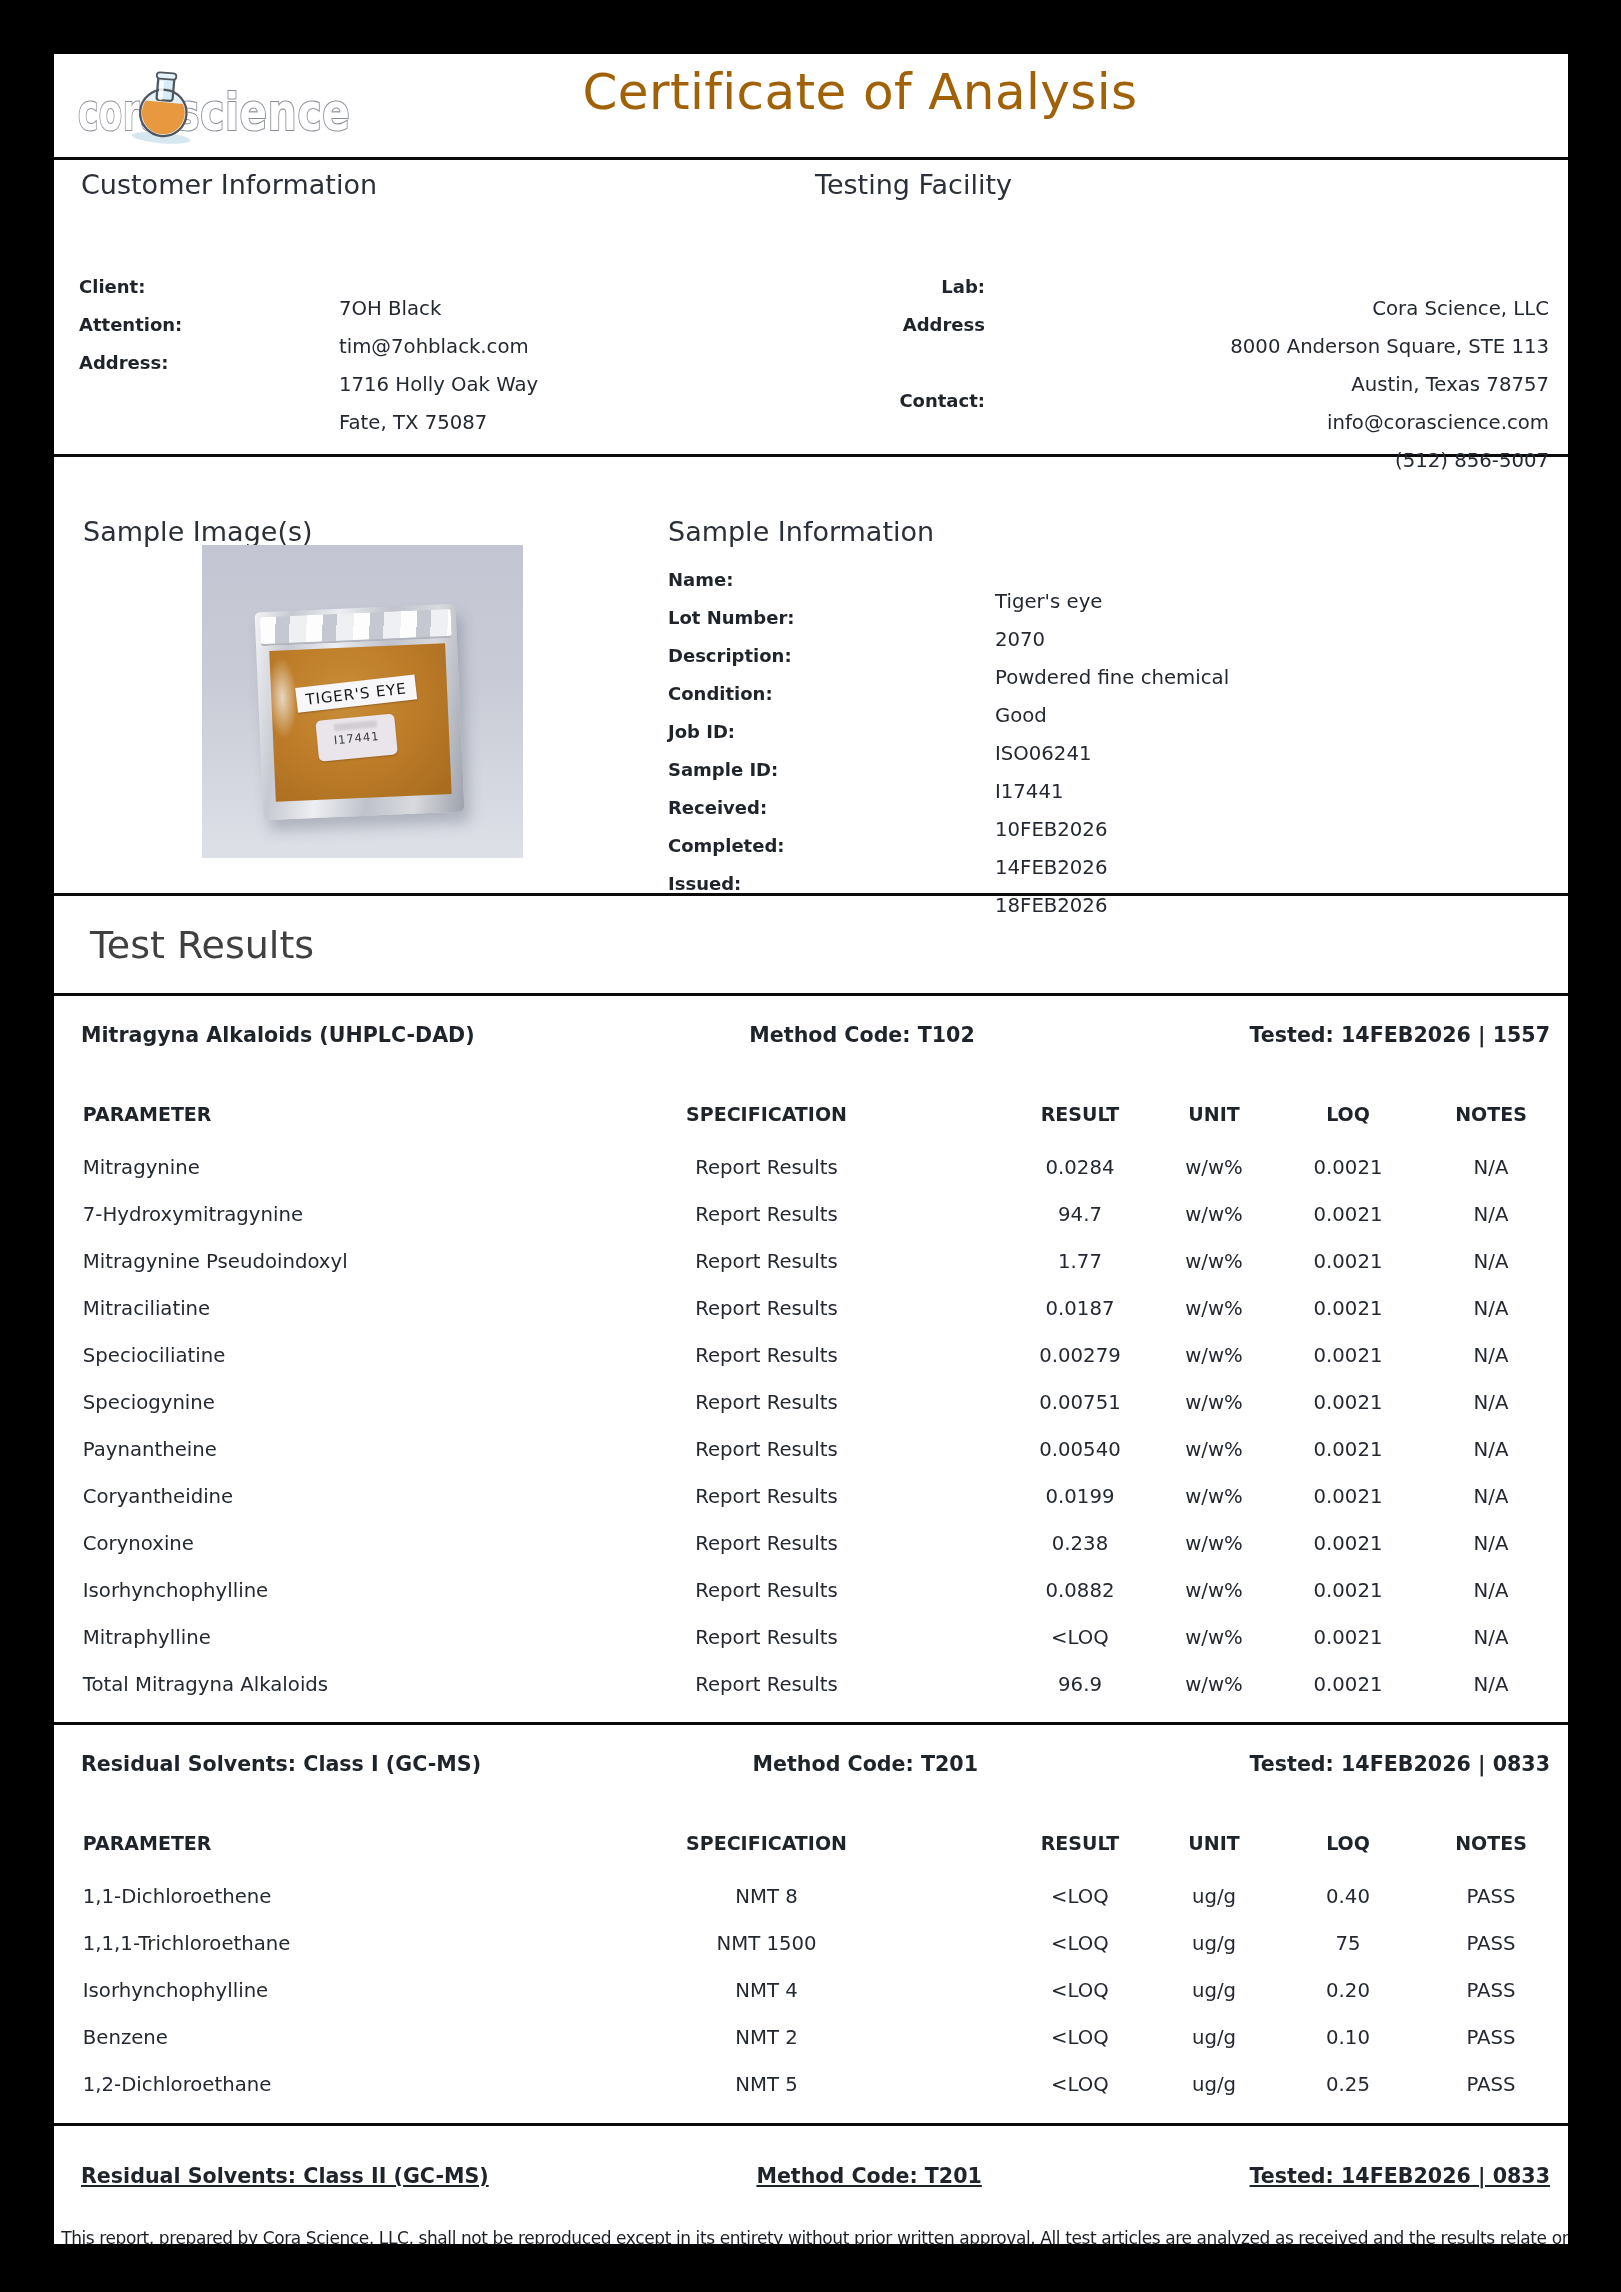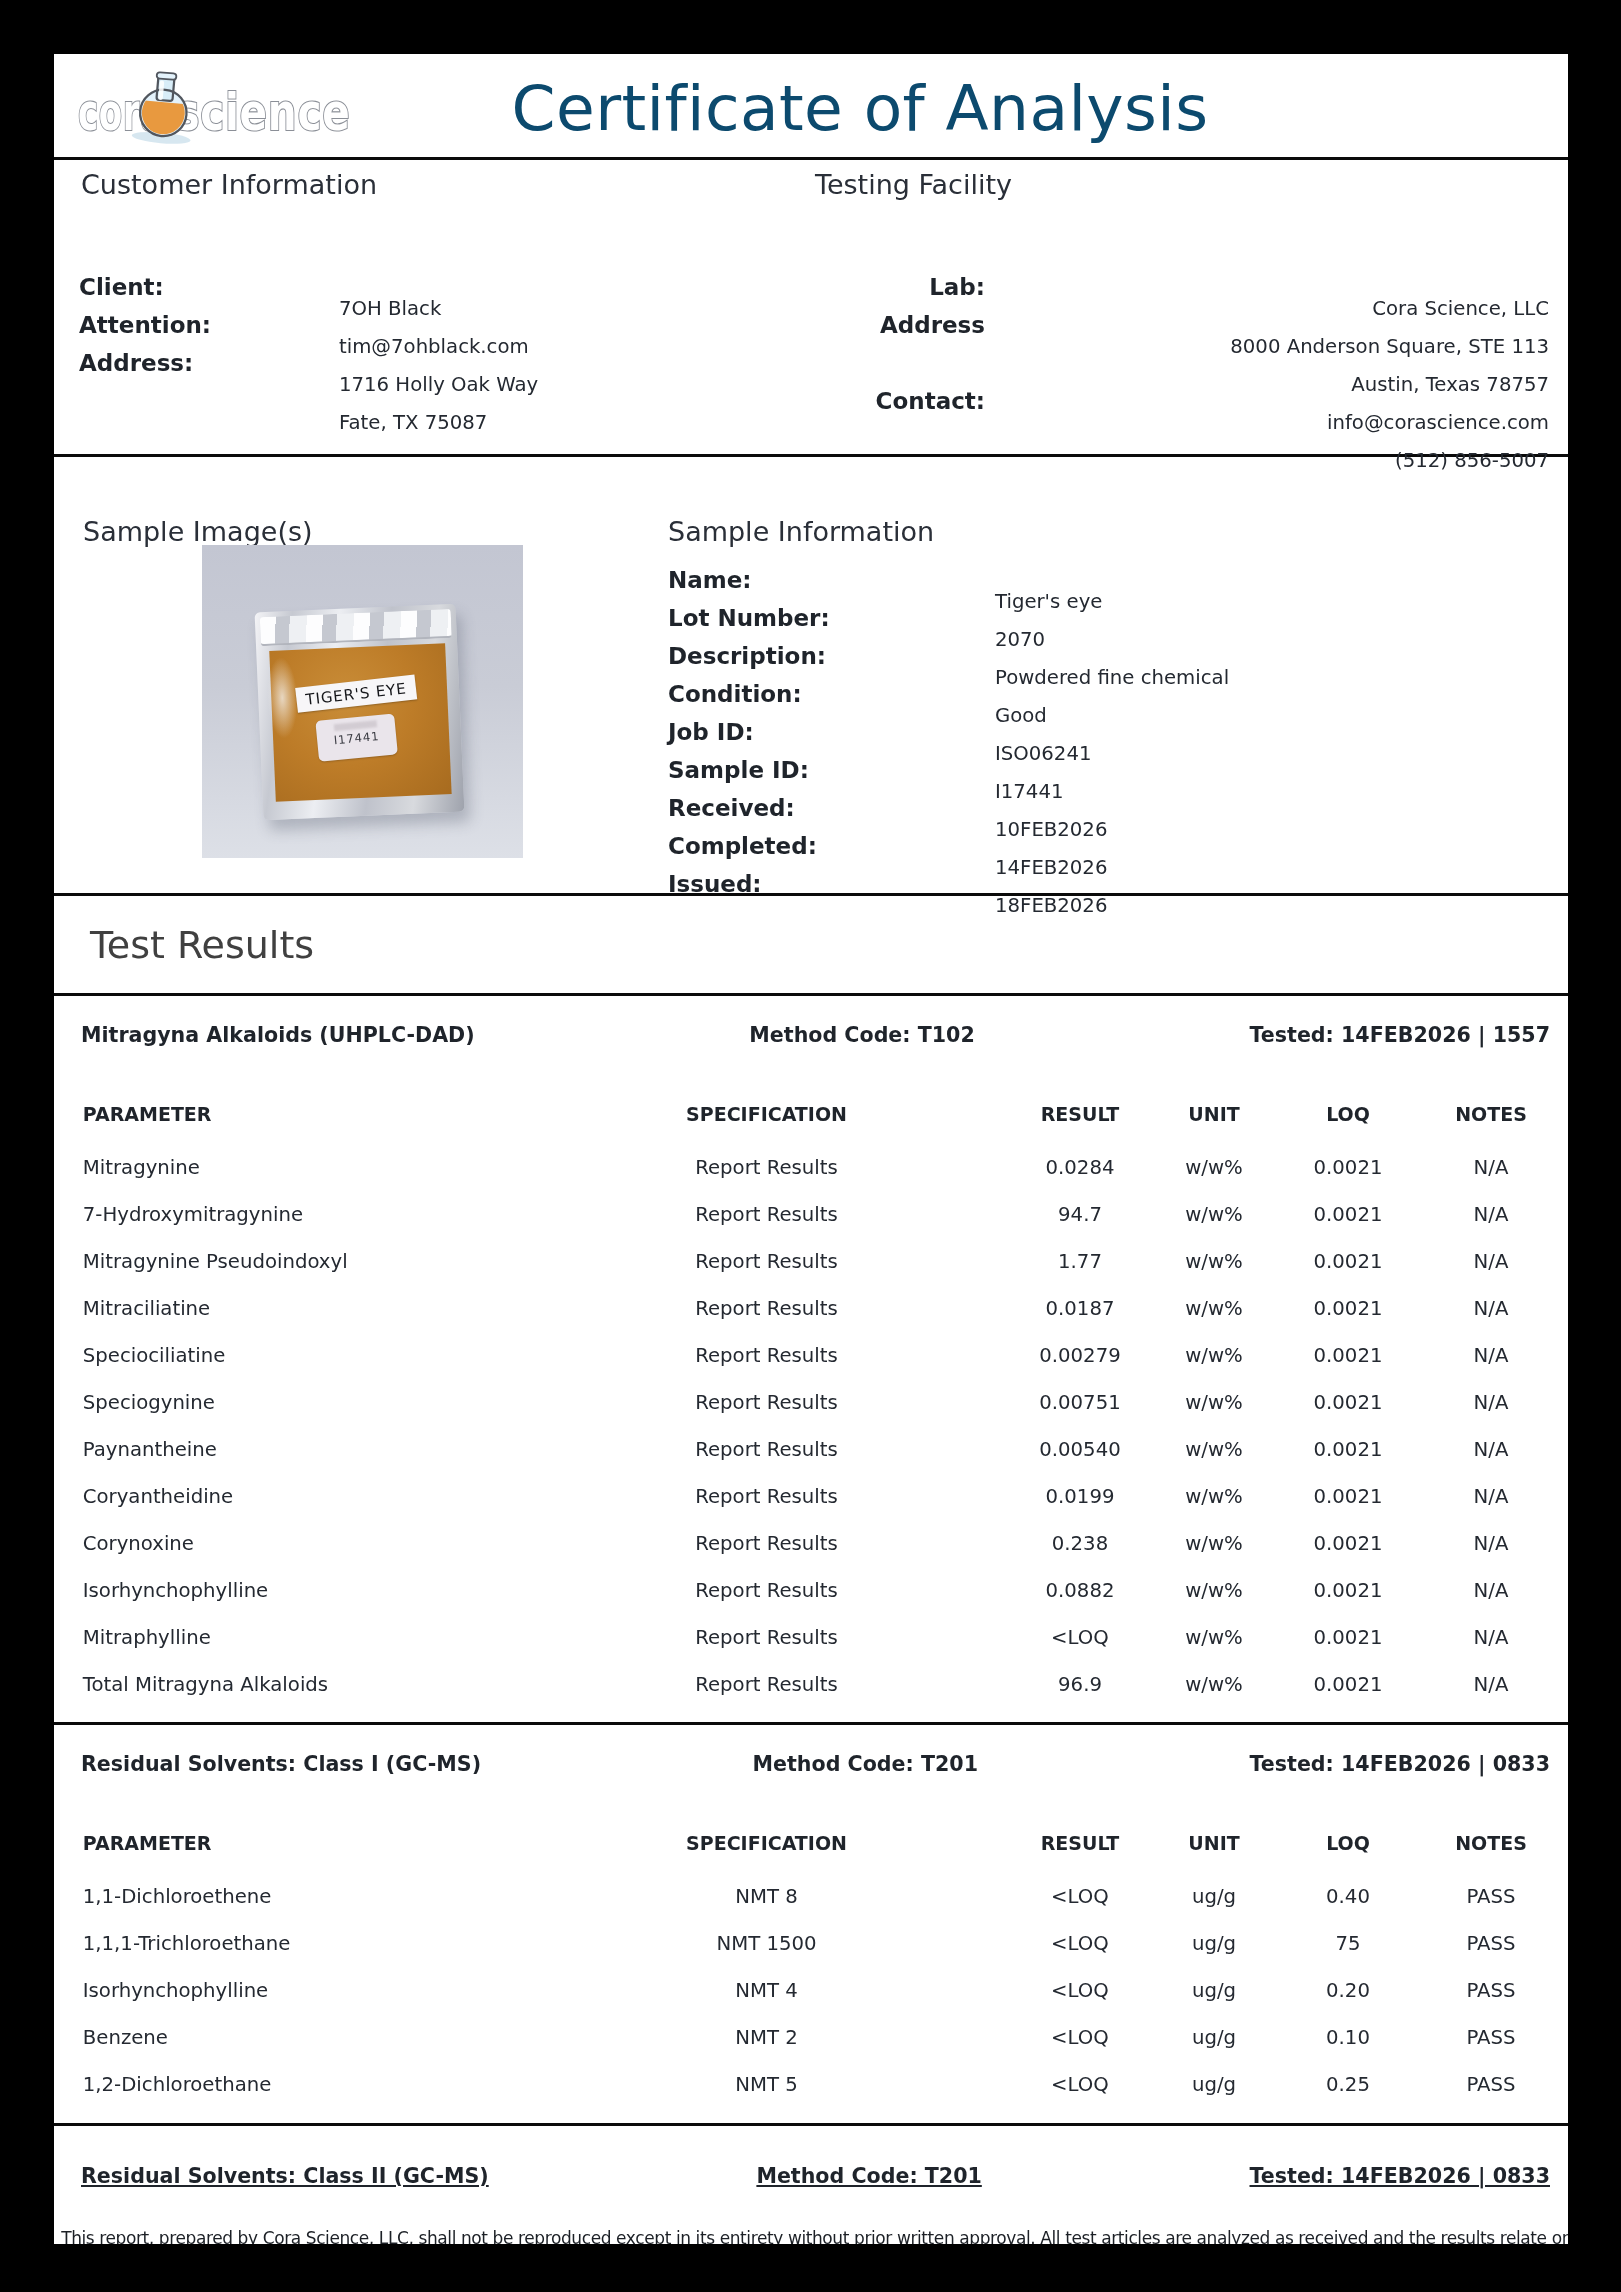--- a/index.html
+++ b/index.html
@@ -9,37 +9,37 @@
   }
   .page{
     position:absolute;left:54px;top:54px;width:1514px;height:2190px;
     background:#fff;overflow:hidden;
   }
   .section{position:relative;border-bottom:3.6px solid #0a0a0a;box-sizing:border-box;}
   
   #sec-header{height:106px;}
   .logo-svg{position:absolute;left:21.5px;top:0;}
   .doc-title{
-    position:absolute;left:806px;top:54px;transform:translate(-50%,-50%);
-    font-size:63px;color:#0c4a6e;white-space:nowrap;letter-spacing:0.4px;
+    position:absolute;left:806px;top:38px;transform:translate(-50%,-50%);
+    font-size:50px;color:#a16207;white-space:nowrap;letter-spacing:0.4px;
   }
   
   #sec-info{height:297px;}
   .h2{position:absolute;font-size:27px;color:#2a2f38;white-space:nowrap;}
   #customer-heading{left:27px;top:9px;}
   #facility-heading{left:761px;top:9px;}
   .kv-block{position:absolute;}
   #customer-rows{left:25px;top:93px;width:627px;}
   #facility-rows{left:761px;top:93px;width:734px;text-align:right;}
   #sample-rows{left:614px;top:89px;width:860px;}
   .kv-row{display:grid;height:38px;align-items:center;}
   #customer-rows .kv-row{grid-template-columns:260px 1fr;}
   #facility-rows .kv-row{grid-template-columns:170px 1fr;}
   #sample-rows .kv-row{grid-template-columns:327px 1fr;}
-  .kv-label{font-weight:bold;font-size:23px;color:#1f242b;white-space:nowrap;}
+  .kv-label{font-weight:bold;font-size:18px;color:#1f242b;white-space:nowrap;}
   .kv-value{font-size:19.7px;white-space:nowrap;margin-top:44px;}
   
   #sec-sample{height:439px;}
   #sample-images-heading{left:29px;top:59px;}
   #sample-info-heading{left:614px;top:59px;}
   .photo{
     position:absolute;left:148px;top:88px;width:321px;height:313px;
     background:linear-gradient(180deg,#c3c6d2 0%,#c9ccd6 45%,#dde0e7 100%);
     overflow:hidden;
   }

